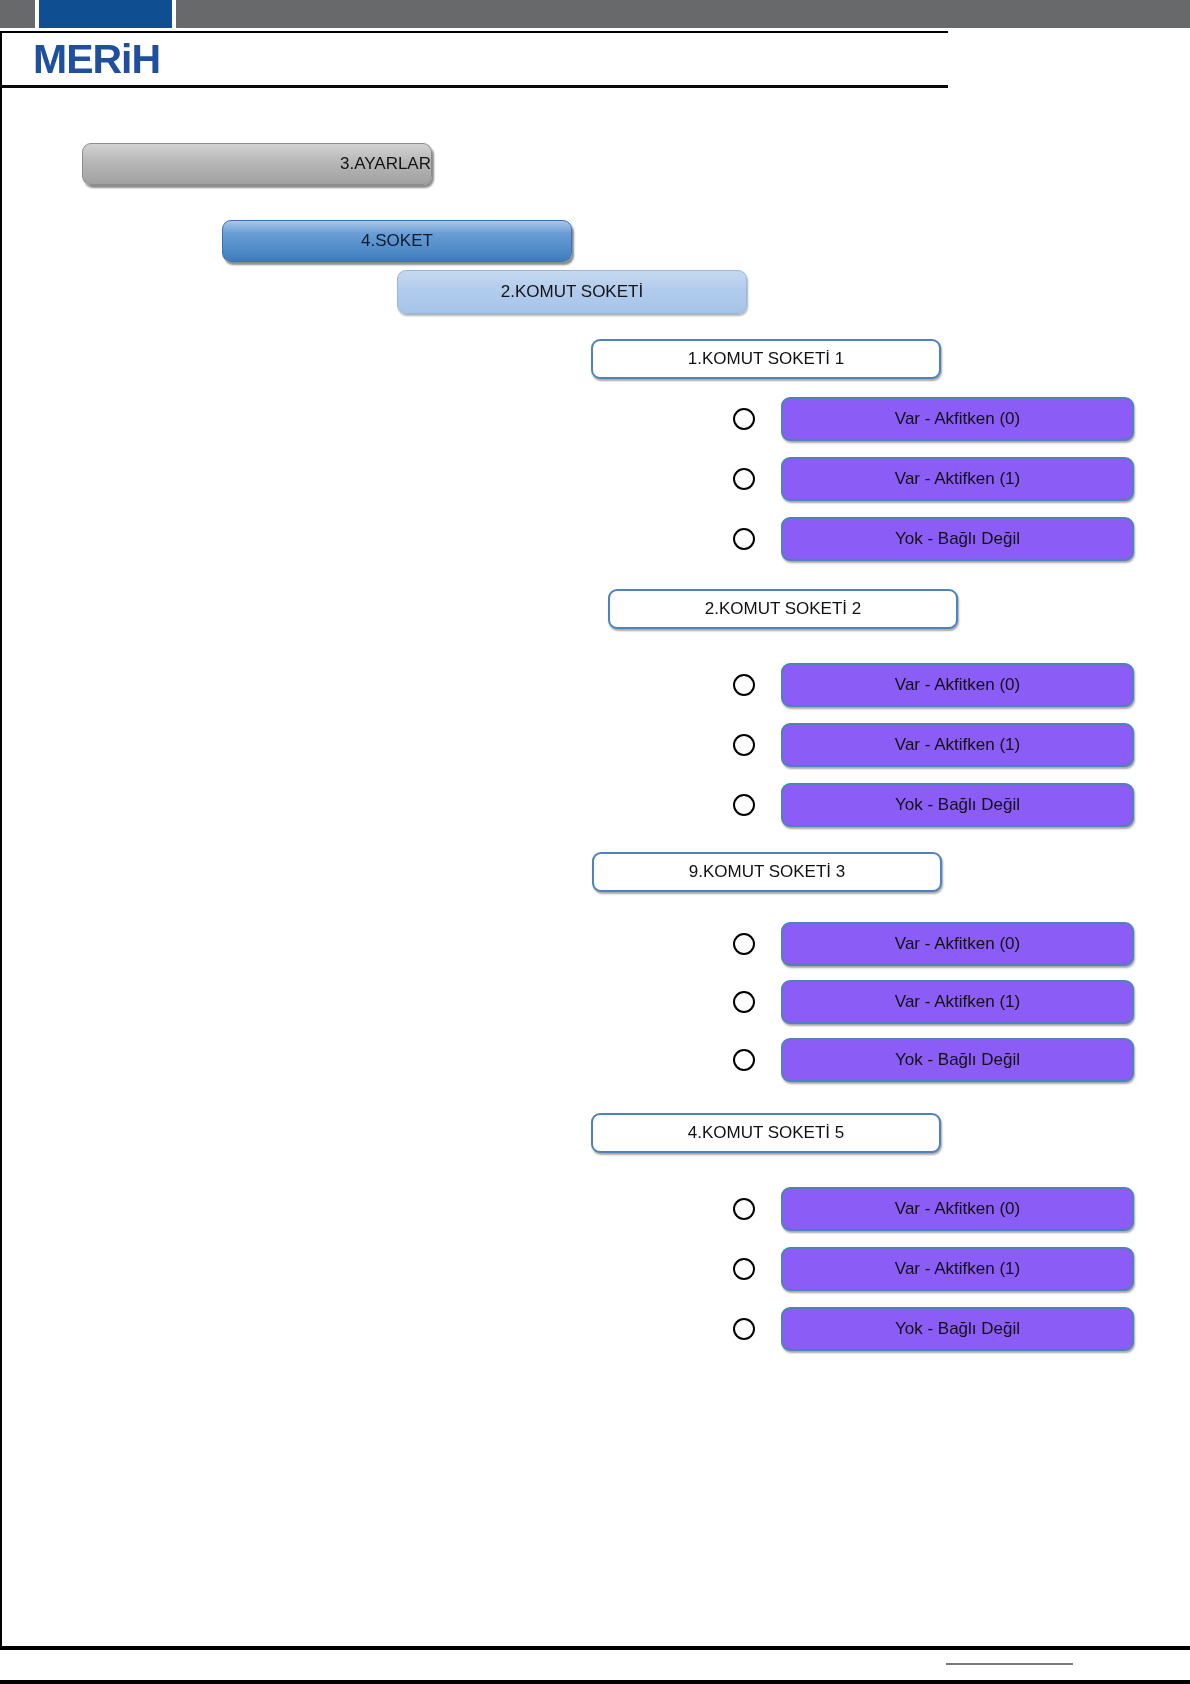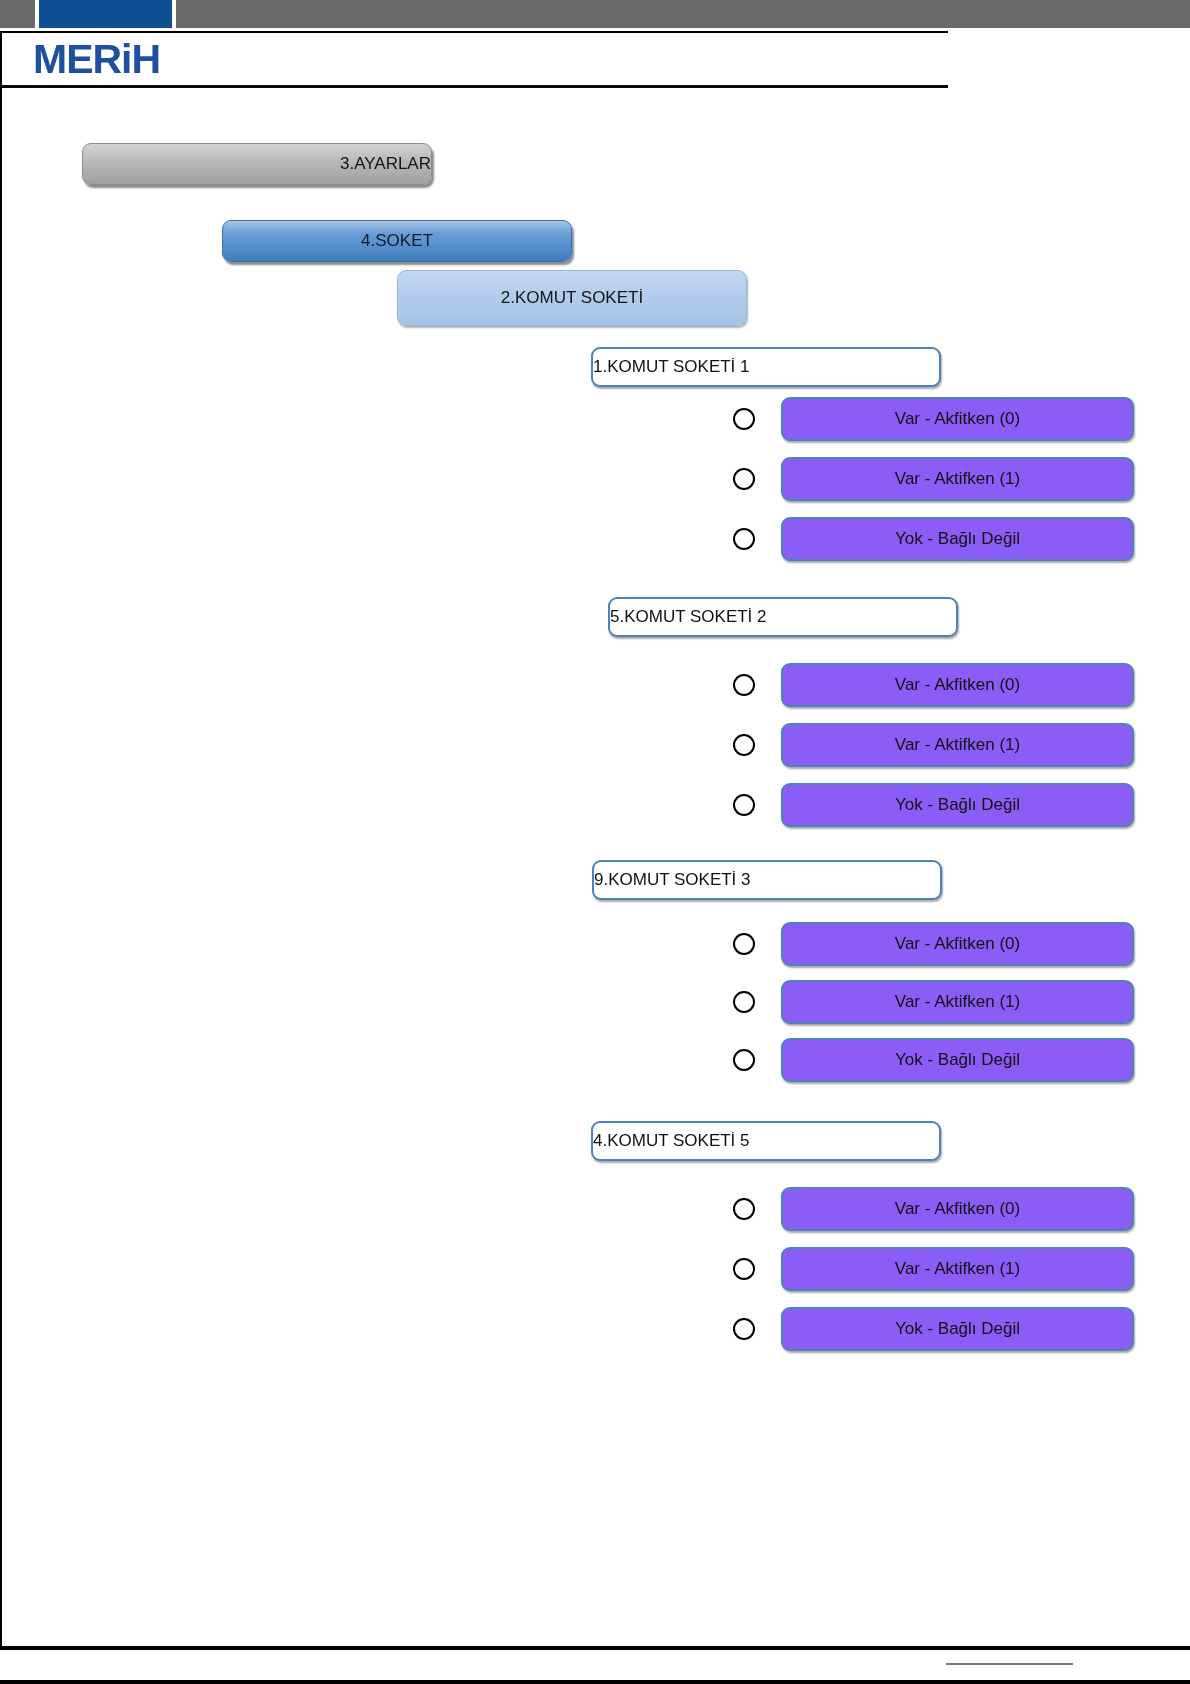--- a/index.html
+++ b/index.html
@@ -33,30 +33,30 @@
     left:82px;top:143px;
     background:linear-gradient(180deg,#d2d2d2 0%,#b7b7b7 45%,#a1a1a1 100%);
     border:1px solid #8b8b8b;box-shadow:2px 3px 2px rgba(0,0,0,0.45);justify-content:flex-end;
   }
   .btn-blue{
     left:222px;top:220px;
     background:linear-gradient(180deg,#a9c8e8 0%,#6b9ed6 30%,#4d89c7 75%,#3f7cba 100%);
     border:1px solid #3a72ad;box-shadow:2px 3px 2px rgba(0,0,0,0.45);color:#0e1c2e;
   }
   .btn-lightblue{
-    left:397px;top:270px;height:56px;
+    left:397px;top:270px;height:44px;
     background:linear-gradient(180deg,#c5d8f1 0%,#b1cbec 50%,#a6c4e8 100%);
     border:1px solid #97b7de;box-shadow:1px 2px 2px rgba(0,0,0,0.3);
   }
   
   .section-header{
     position:absolute;width:350px;height:40px;background:#ffffff;
     border:2px solid #4f81bd;border-radius:9px;box-sizing:border-box;
-    display:flex;align-items:center;justify-content:flex-start;
-    font-size:17px;color:#111;box-shadow:1px 2px 2px rgba(0,0,0,0.35);margin-top:8px;
+    display:flex;align-items:center;justify-content:center;
+    font-size:17px;color:#111;box-shadow:1px 2px 2px rgba(0,0,0,0.35);
   }
   .option-box{
     position:absolute;left:781px;width:353px;height:44px;background:#8b5cf6;
     border:2px solid #4f81bd;border-radius:9px;box-sizing:border-box;
     display:flex;align-items:center;justify-content:center;
     font-size:17px;color:#111;box-shadow:1px 2px 2px rgba(0,0,0,0.35);
   }
   .radio{
     position:absolute;left:733px;width:22px;height:22px;border:2.5px solid #000;
     border-radius:50%;background:#fff;box-sizing:border-box;
@@ -105,21 +105,21 @@
       </div>
       <div class="radio" style="top: 468px;"></div>
       <div class="option-box" style="top: 457px;">
         <span>Var - Aktifken (1)</span>
       </div>
       <div class="radio" style="top: 528px;"></div>
       <div class="option-box" style="top: 517px;">
         <span>Yok - Bağlı Değil</span>
       </div>
       <div class="section-header" style="left: 608px; top: 589px;">
-        <span>5.KOMUT SOKETİ 2</span>
+        <span>2.KOMUT SOKETİ 2</span>
       </div>
       <div class="radio" style="top: 674px;"></div>
       <div class="option-box" style="top: 663px;">
         <span>Var - Akfitken (0)</span>
       </div>
       <div class="radio" style="top: 734px;"></div>
       <div class="option-box" style="top: 723px;">
         <span>Var - Aktifken (1)</span>
       </div>
       <div class="radio" style="top: 794px;"></div>

